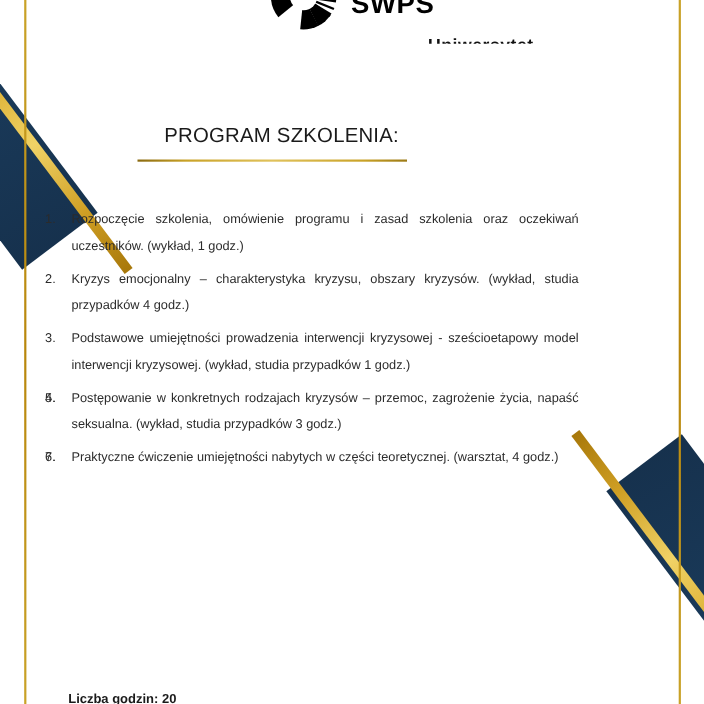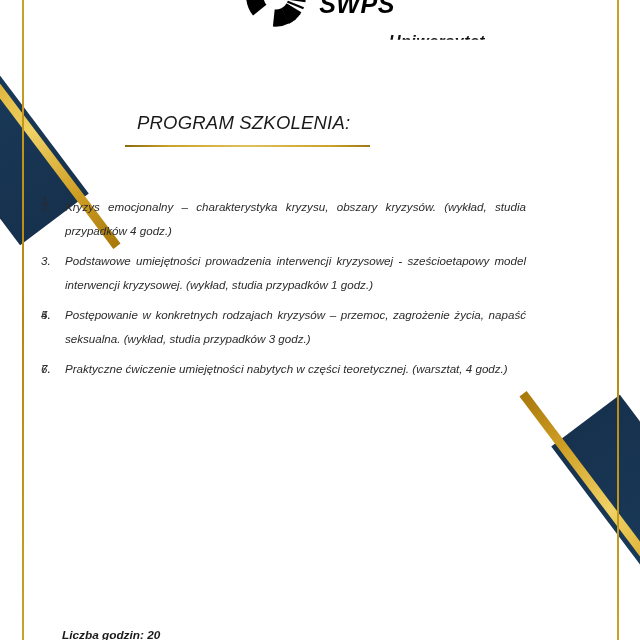--- a/index.html
+++ b/index.html
@@ -13,21 +13,20 @@
     position: relative;
   }
 
   #page {
     position: absolute;
     inset: 0;
     width: 640px;
     height: 640px;
     background: #ffffff;
     overflow: hidden;
-    font-style: italic;
   }
 
   
   .deco-layer {
     position: absolute;
     inset: 0;
     pointer-events: none;
     overflow: hidden;
   }
 
@@ -123,20 +122,21 @@
     white-space: nowrap;
     clip-path: inset(0 0 62% 0);
   }
 
   
   .title-block {
     position: absolute;
     left: 125px;
     top: 112px;
     width: 250px;
+    text-align: center;
   }
   .title-text {
     font-size: 18.5px;
     letter-spacing: 0.2px;
     color: #1a1a1a;
     white-space: nowrap;
     padding-left: 12px;
     font-weight: 400;
   }
   .title-underline {
@@ -229,21 +229,21 @@
     <span class="logo-word">SWPS</span>
   </div>
   <div class="logo-tail">Uniwersytet</div>
 
   <div class="title-block">
     <div class="title-text">PROGRAM SZKOLENIA:</div>
     <div class="title-underline"></div>
   </div>
 
   <ol class="program-list" id="program-list">
-      <li class="program-item"><span class="item-num">1.</span></li>
+      <li class="program-item"><span class="item-num">1.</span><span>Rozpoczęcie szkolenia, omówienie programu i zasad szkolenia oraz oczekiwań uczestników. (wykład, 1 godz.)</span></li>
       <li class="program-item"><span class="item-num">2.</span><span>Kryzys emocjonalny – charakterystyka kryzysu, obszary kryzysów. (wykład, studia przypadków 4 godz.)</span></li>
       <li class="program-item"><span class="item-num">3.</span><span>Podstawowe umiejętności prowadzenia interwencji kryzysowej - sześcioetapowy model interwencji kryzysowej. (wykład, studia przypadków 1 godz.)</span></li>
       <li class="program-item"><span class="item-num">4.</span></li>
       <li class="program-item"><span class="item-num">5.</span><span>Postępowanie w konkretnych rodzajach kryzysów – przemoc, zagrożenie życia, napaść seksualna. (wykład, studia przypadków 3 godz.)</span></li>
       <li class="program-item"><span class="item-num">6.</span></li>
       <li class="program-item"><span class="item-num">7.</span><span>Praktyczne ćwiczenie umiejętności nabytych w części teoretycznej. (warsztat, 4 godz.)</span></li>
     </ol>
 
   <div class="footer-note">Liczba godzin: 20</div>
 

